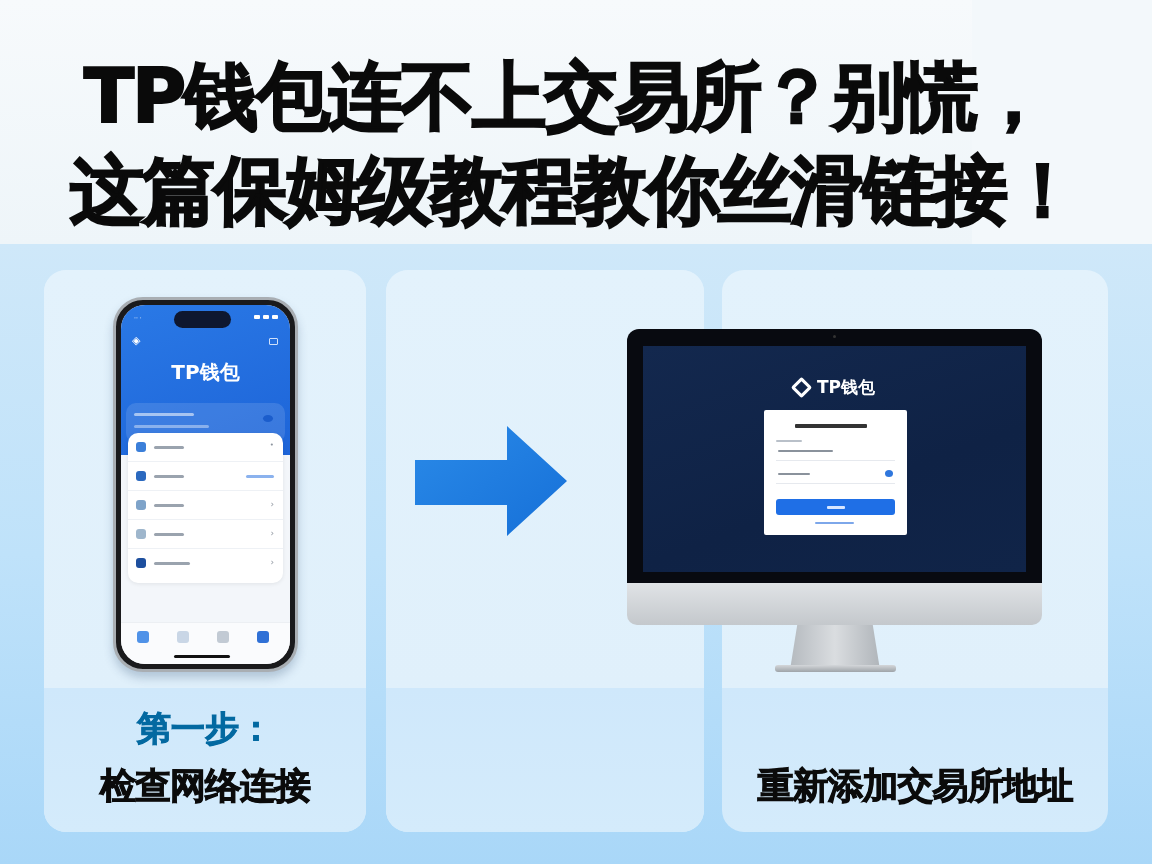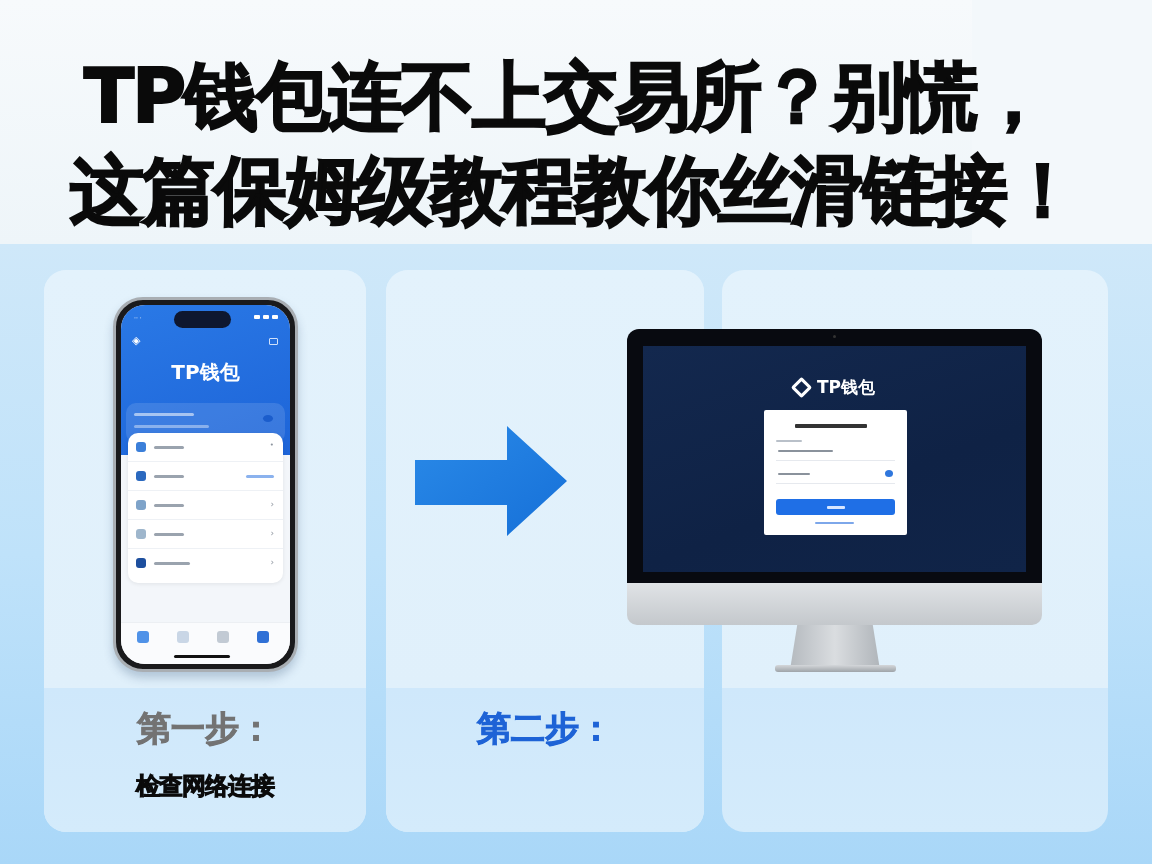--- a/index.html
+++ b/index.html
@@ -43,21 +43,21 @@
   .p2 { left: 386px; width: 318px; }
   .p3 { left: 722px; width: 386px; }
 
   .step-label {
     position: absolute; left: 0; right: 0; top: 438px; text-align: center;
     font-size: 34px; font-weight: bold; line-height: 40px;
     -webkit-text-stroke: 1px currentColor;
   }
   .step-desc {
     position: absolute; left: 0; right: 0; top: 494px; text-align: center;
-    font-size: 24px; font-weight: bold; color: #0b0b0b; line-height: 44px;
+    font-size: 36px; font-weight: bold; color: #0b0b0b; line-height: 44px;
     white-space: nowrap; letter-spacing: -1px;
     -webkit-text-stroke: 1px #0b0b0b;
   }
 
   
   .phone {
     position: absolute; left: 69px; top: 27px; width: 185px; height: 375px;
     border-radius: 30px; background: #1a1a1c;
     border: 3px solid #a9aeb3;
     box-shadow: 0 6px 10px rgba(40,70,110,0.25);
@@ -261,37 +261,36 @@
         <div class="tabbar">
           <div class="tab" style="left:16px;background:#4f92e8"></div>
           <div class="tab" style="left:56px;background:#c9d6e6"></div>
           <div class="tab" style="left:96px;background:#c2cad4"></div>
           <div class="tab" style="left:136px;background:#2f70d6"></div>
           <div class="home-ind"></div>
         </div>
       </div>
     </div>
 
-    <div class="step-label" style="color:#737373">第一步：</div>
+    <div class="step-label" style="color:#0369a1">第一步：</div>
     <div class="step-desc">检查网络连接</div>
   </div>
 
   <div class="panel p2">
     <div class="upper"></div>
     <div class="lower"></div>
     <svg class="arrow" viewBox="0 0 152 110">
       <defs>
         <linearGradient id="ag" x1="0" y1="0" x2="1" y2="1">
           <stop offset="0" stop-color="#2a8ae8"></stop>
           <stop offset="1" stop-color="#1670d8"></stop>
         </linearGradient>
       </defs>
       <polygon points="0,34 92,34 92,0 152,55 92,110 92,79 0,79" fill="url(#ag)"></polygon>
     </svg>
-    <div class="step-label" style="color:#1e63d6">第二步：</div>
   </div>
 
   <div class="panel p3" style="overflow:visible;background:transparent">
     <div class="upper" style="border-radius:22px 22px 0 0"></div>
     <div class="lower" style="border-radius:0 0 22px 22px"></div>
 
     <div class="monitor">
       <div class="bezel">
         <div class="cam"></div>
         <div class="display">
@@ -313,14 +312,15 @@
               </div>
             <div class="link"></div>
           </div>
         </div>
       </div>
       <div class="chin"></div>
       <div class="stand"></div>
       <div class="stand-base"></div>
     </div>
 
+    <div class="step-desc">重新添加交易所地址</div>
   </div>
 </div>
 
 </body></html>

